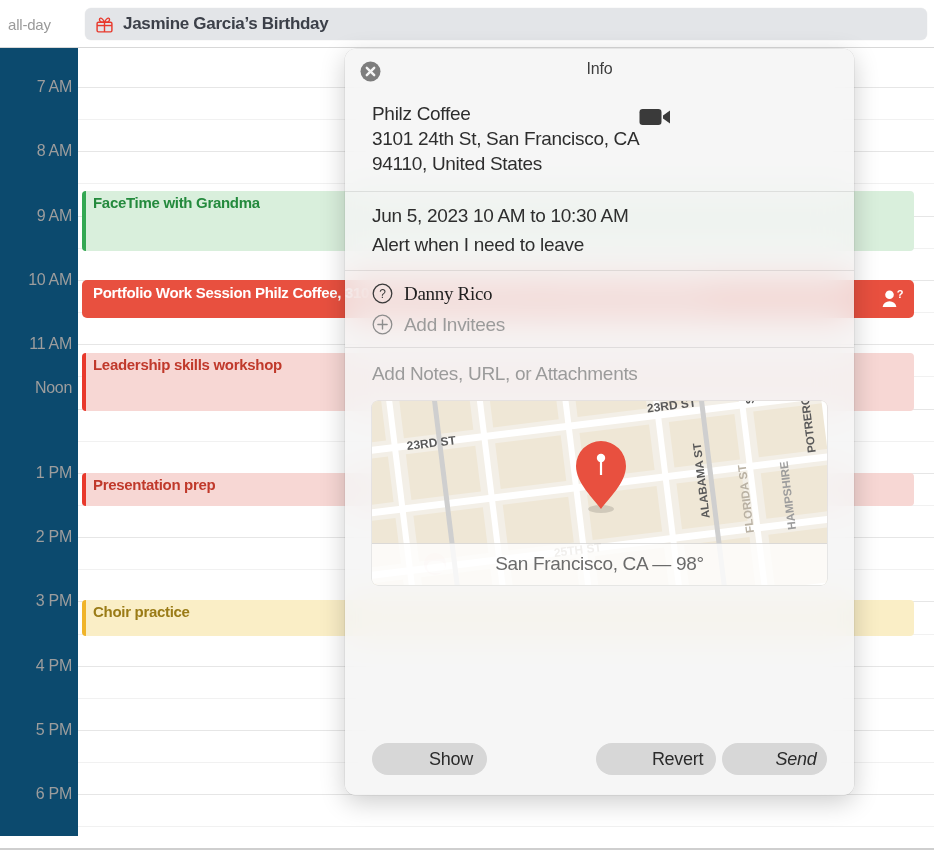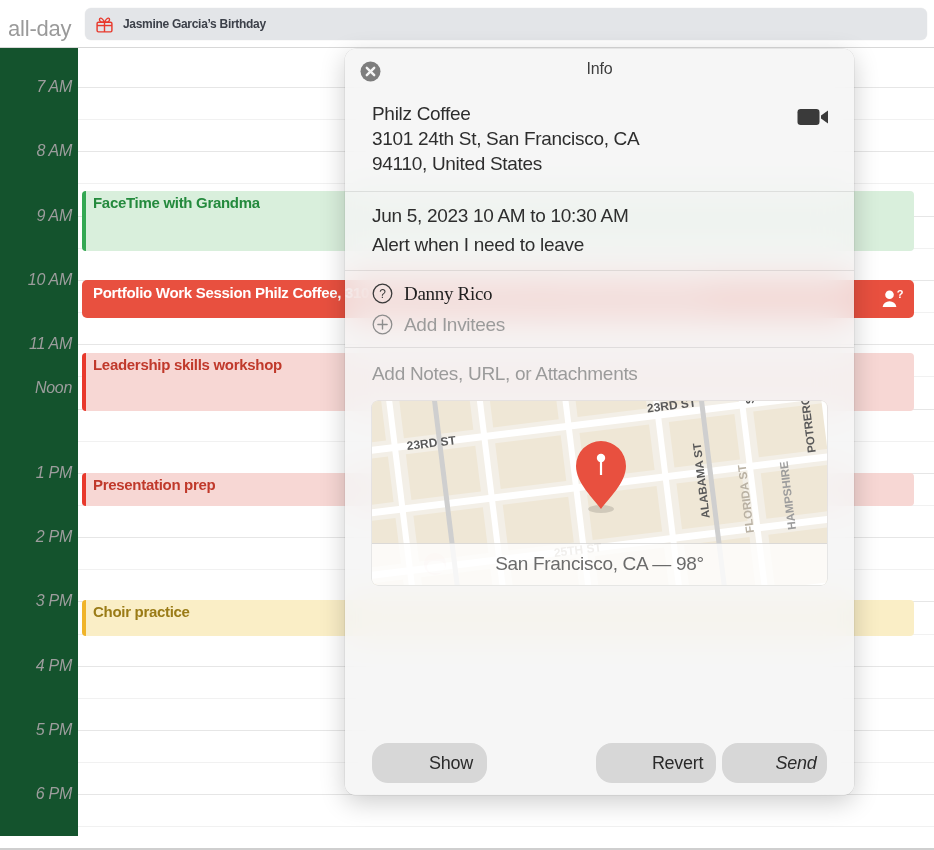--- a/index.html
+++ b/index.html
@@ -12,37 +12,37 @@
   #root { position: relative; width: 934px; height: 850px; background: #fff; }
 
   
   .allday-row {
     position: absolute; top: 0; left: 0; width: 934px; height: 48px;
     background: #ffffff;
     border-bottom: 1px solid #d8d8d8;
   }
   .allday-label {
     position: absolute; left: 8px; top: 16px;
-    font-size: 22px; color: #9a9a9a; letter-spacing: -0.2px;
+    font-size: 15px; color: #9a9a9a; letter-spacing: -0.2px;
   }
   .allday-banner {
     position: absolute; left: 85px; top: 8px; width: 842px; height: 32px;
     background: #e3e5e8; border-radius: 6px;
     display: flex; align-items: center; gap: 9px; padding-left: 10px;
     box-shadow: 0 0 0 0.5px rgba(0,0,0,0.04);
   }
   .gift-icon { width: 19px; height: 19px; flex: 0 0 auto; }
   .allday-title {
-    font-size: 12px; font-weight: bold; color: #3c4049; letter-spacing: -0.3px;
+    font-size: 17px; font-weight: bold; color: #3c4049; letter-spacing: -0.3px;
     white-space: nowrap;
   }
 
   
   .grid { position: absolute; top: 48px; left: 0; width: 934px; height: 788px; background: #fff; }
-  .gutter { position: absolute; top: 0; left: 0; width: 78px; height: 100%; background: #14532d; z-index: 3; font-style: italic; }
+  .gutter { position: absolute; top: 0; left: 0; width: 78px; height: 100%; background: #0c4a6e; z-index: 3; }
   .hour-label {
     position: absolute; right: 6px; font-size: 16px; color: #9d9d9d;
     letter-spacing: -0.3px; transform: translateY(-9px); white-space: nowrap;
   }
   .hour-line {
     position: absolute; left: 78px; right: 0; height: 1px; background: #e6e6e6;
   }
   .half-line {
     position: absolute; left: 78px; right: 0; height: 1px; background: #f1f1f1;
   }
@@ -89,21 +89,21 @@
   }
   .event-name {
     font-size: 27px; font-weight: bold; color: #1f1f1f; letter-spacing: -0.8px;
   }
   .color-stepper {
     display: flex; align-items: center; gap: 6px;
     background: rgba(0,0,0,0.085); border-radius: 6px; padding: 5px 7px;
   }
   .color-swatch { width: 19px; height: 19px; border-radius: 3px; box-shadow: inset 0 0 0 1px rgba(0,0,0,0.12); }
 
-  .loc-row { display: flex; justify-content: space-between; padding: 9px 25px 14px 27px; }
+  .loc-row { display: flex; padding: 9px 25px 14px 27px; }
   .loc-text { font-size: 19px; color: #2e2e2e; line-height: 1.31; letter-spacing: -0.3px; }
   .video-icon { margin-top: 4px; flex: 0 0 auto; }
 
   .time-block { padding: 13px 27px 14px 27px; }
   .time-line { font-size: 19px; color: #2e2e2e; letter-spacing: -0.3px; }
   .alert-line { font-size: 19px; color: #2e2e2e; letter-spacing: -0.3px; margin-top: 7px; }
 
   .invitee-block { padding: 12px 27px 11px 27px; }
   .invitee-row { display: flex; align-items: center; gap: 11px; margin-bottom: 9px; }
   .invitee-row:last-child { margin-bottom: 0; }
@@ -124,21 +124,21 @@
     position: absolute; left: 0; right: 0; bottom: 0; height: 42px;
     background: rgba(255,255,255,0.80);
     border-top: 0.5px solid rgba(0,0,0,0.13);
     display: flex; align-items: center; justify-content: center;
   }
   .map-caption-text { font-size: 19px; color: #6b6b6b; letter-spacing: -0.3px; }
 
   
   .btn-row { position: absolute; left: 0; right: 0; bottom: 20px; padding: 0 27px; height: 32px; }
   .btn {
-    position: absolute; height: 40px; border-radius: 16px;
+    position: absolute; height: 32px; border-radius: 16px;
     background: #d7d7d7; border: none;
     font-family: "Liberation Sans", sans-serif;
     font-size: 18px; color: #2b2b2b; letter-spacing: -0.3px;
     display: flex; align-items: center; justify-content: center; cursor: default; padding-left: 43px;
   }
   .btn-show { left: 27px; width: 115px; }
   .btn-revert { right: 138px; width: 120px; }
   .btn-send { right: 27px; width: 105px; font-style: italic; }
 
   .bottom-edge { position: absolute; left: 0; bottom: 0; width: 934px; height: 2px; background: #cfcfcf; }

